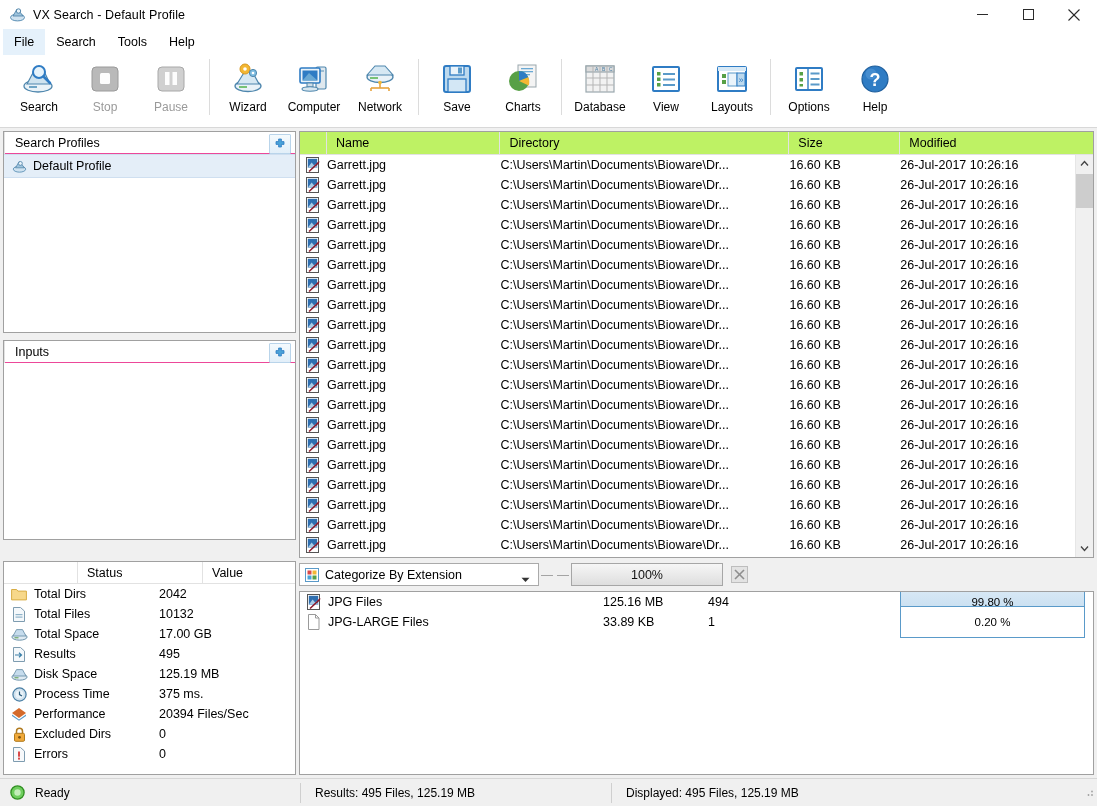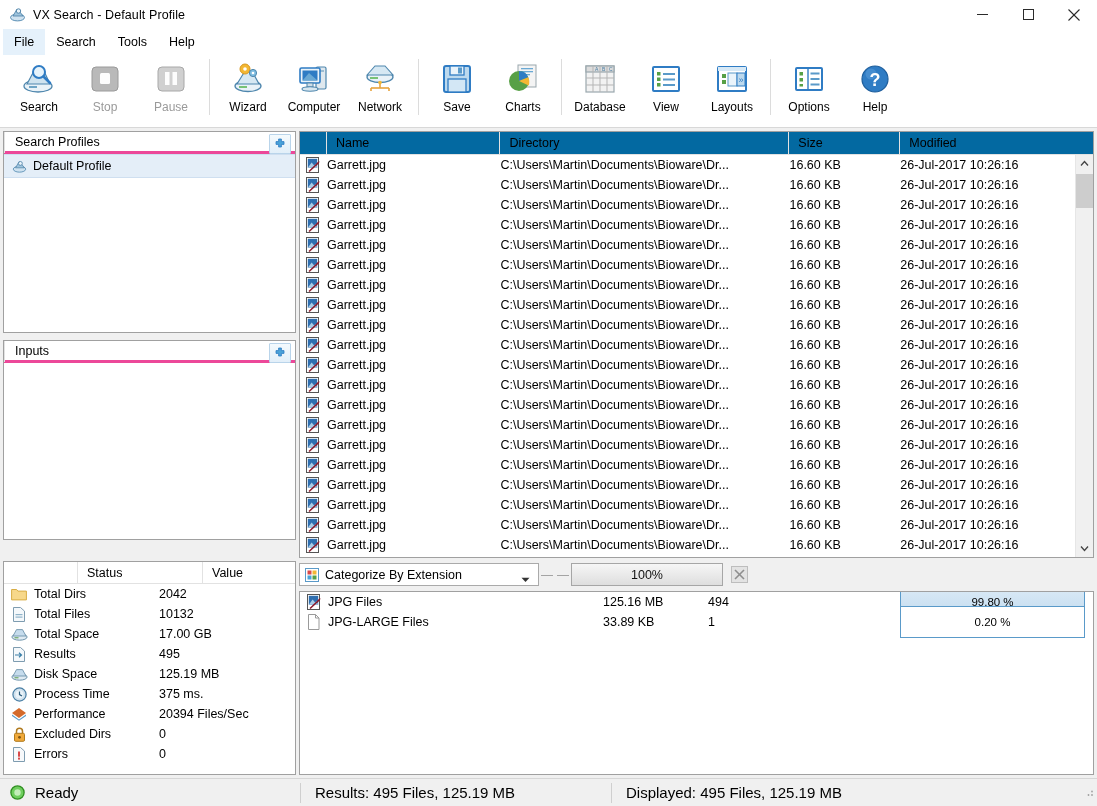--- a/index.html
+++ b/index.html
@@ -112,21 +112,21 @@
     border: 1px solid #a0a0a0;
     box-sizing: border-box;
     position: relative;
     overflow: hidden;
   }
 
   
   .phdr {
     height: 22px; min-height: 22px;
     background: #ffffff;
-    border-bottom: 3px solid #ec4899;
+    border-bottom: 1px solid #ec4899;
     display: flex; align-items: center;
     position: relative;
     box-sizing: border-box;
   }
   .phdr .sep-l { width: 1px; height: 22px; background: #e2e2e2; }
   .phdr .ttl {
     padding-left: 10px; font-size: 12.5px; color: #000;
   }
   .addbtn {
     position: absolute; right: 4px; top: 2px;
@@ -148,21 +148,21 @@
   .prow .pic { width: 20px; display: flex; align-items: center; justify-content: center; margin-right: 4px;}
 
   .profiles-panel { height: 202px; min-height: 202px; }
   .gap { height: 7px; }
   .inputs-panel { height: 200px; min-height: 200px; }
 
   
   .filelist-panel { flex: 1; min-height: 0; display: flex; flex-direction: column;}
   .lhdr {
     height: 23px; min-height: 23px;
-    background: #0369a1;
+    background: #bef264;
     border-bottom: 1px solid #e2e2e2;
     display: flex; align-items: stretch;
     box-sizing: border-box;
     position: relative;
     text-align: center;
   }
   .lhdr .hc {
     display: flex; align-items: center;
     font-size: 12.5px; color: #000;
     border-right: 1px solid #e2e2e2;
@@ -279,21 +279,21 @@
     background: linear-gradient(#dbeaf6,#c3dcef);
   }
   .catrow .pctx { position: relative; font-size: 11.5px; }
 
   
   .statusbar {
     height: 28px; min-height: 28px;
     background: #f0f0f0;
     border-top: 1px solid #d6d6d6;
     display: flex; align-items: center;
-    font-size: 15px;
+    font-size: 12px;
     box-sizing: border-box;
   }
   .sb-seg { display: flex; align-items: center; height: 28px; box-sizing: border-box;}
   .sb-div { width: 1px; height: 20px; background: #cfcfcf; }
   .sb-ready { width: 300px; padding-left: 10px; }
   .sb-results { width: 310px; padding-left: 14px; }
   .sb-disp { flex: 1; padding-left: 14px; }
   .grip { width: 18px; display:flex; align-items:flex-end; justify-content:flex-end; padding: 0 3px 3px 0;}
 </style>
 </head>

